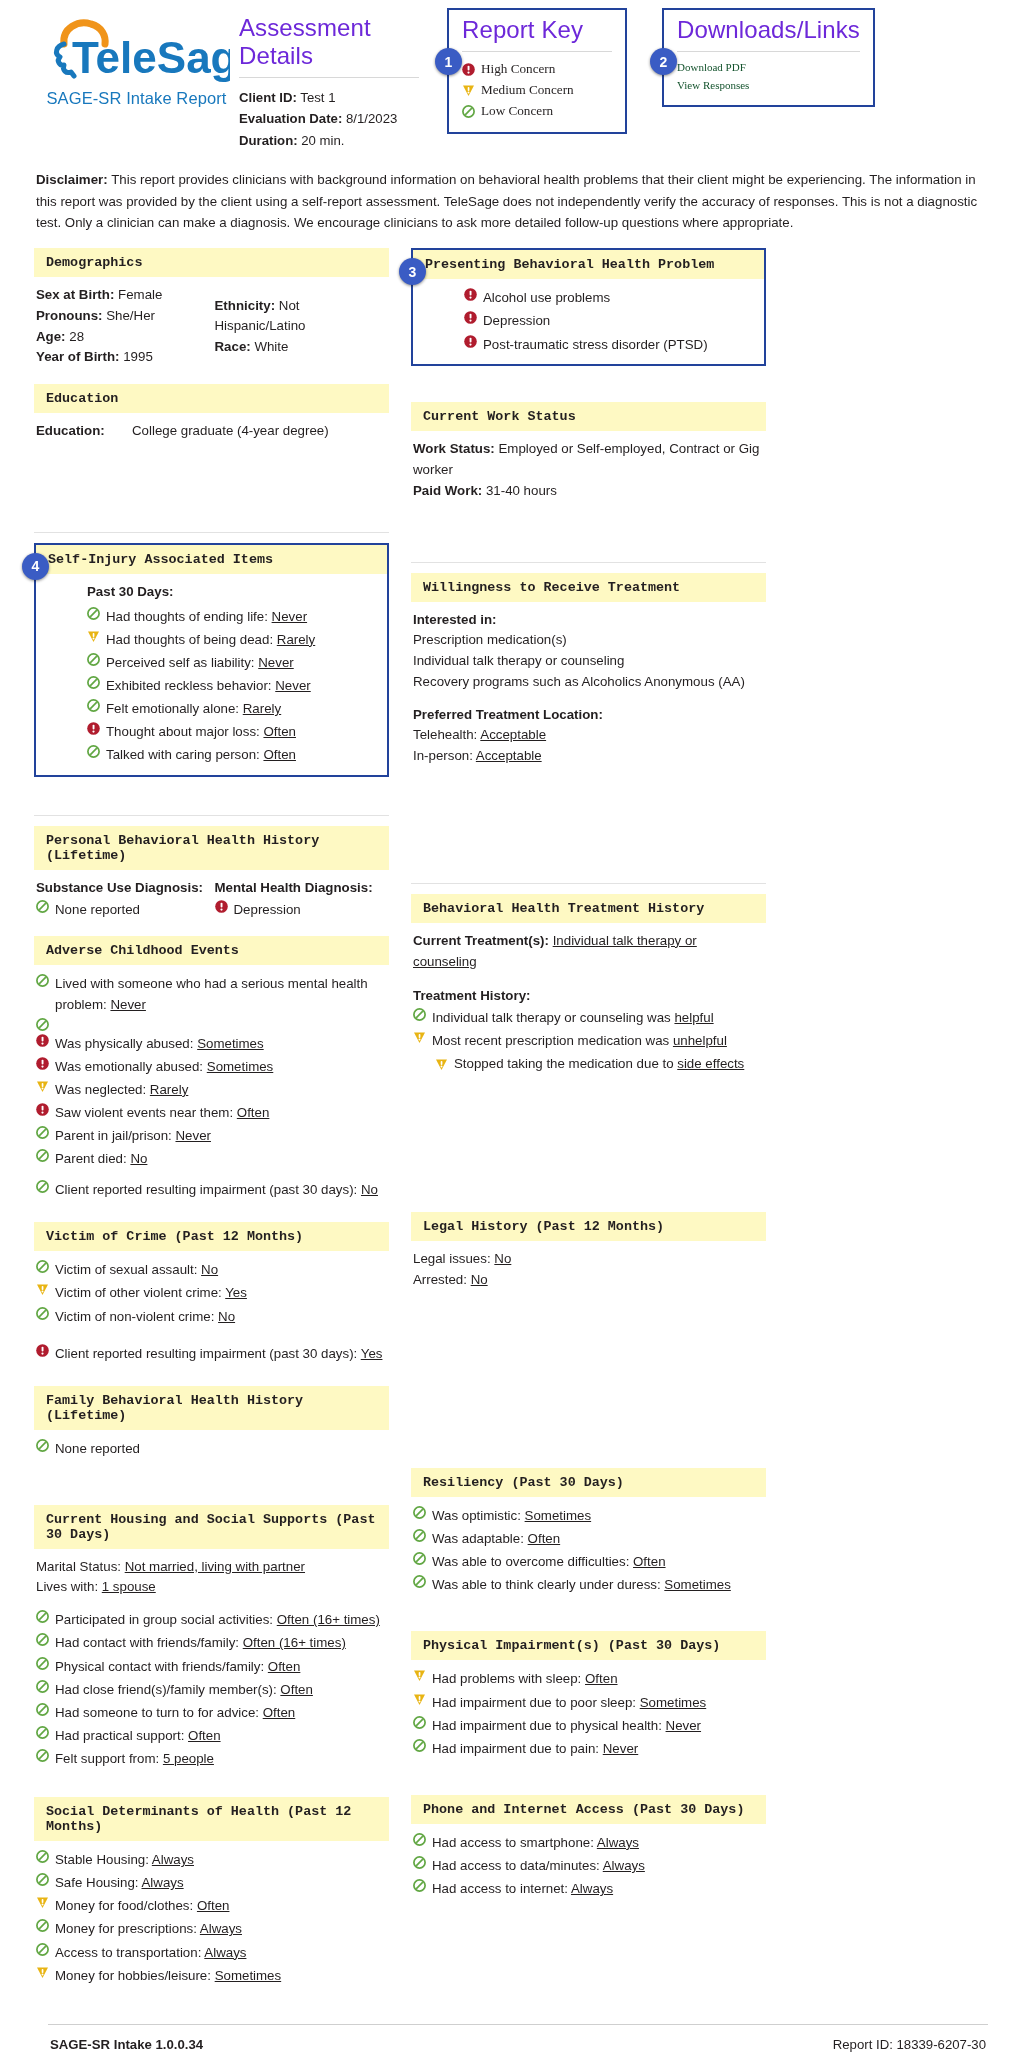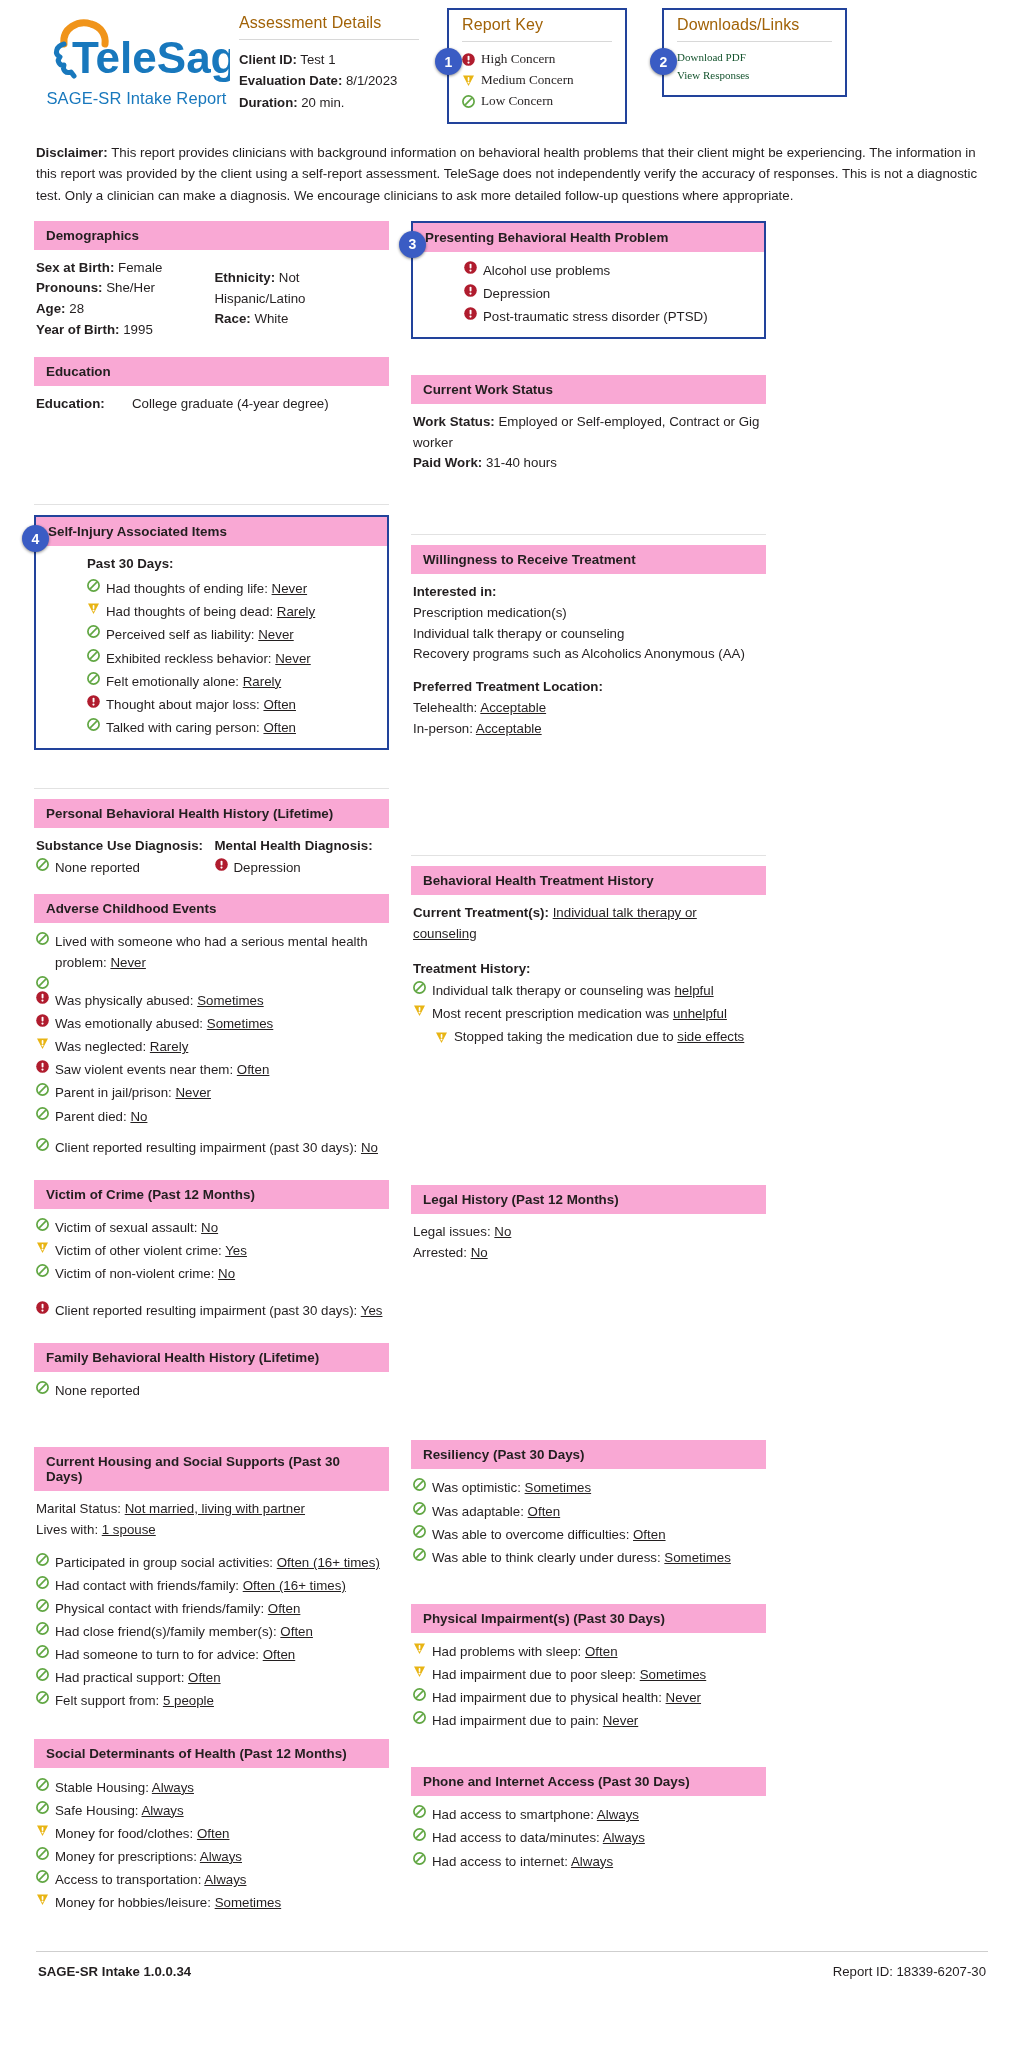--- a/index.html
+++ b/index.html
@@ -14,21 +14,21 @@
   }
   .page { position:relative; width:1024px; padding:0 34px 0 34px; }
 
   
   .header { display:flex; align-items:flex-start; padding-top:8px; position:relative; }
   .brand { width:205px; flex:0 0 205px; padding-top:8px; text-align:center; }
   .logo-wrap { display:flex; align-items:center; justify-content:center; }
   .brand-sub { color:#1878bd; font-size:16.5px; margin-top:7px; letter-spacing:0.1px; }
 
   .assess { flex:0 0 180px; padding-top:6px; }
-  .panel-title { font-size:16px; color:#a16207; font-weight:400; letter-spacing:.1px; }
+  .panel-title { font-size:24px; color:#6d28d9; font-weight:400; letter-spacing:.1px; }
   .panel-rule { border-bottom:1px solid #d8d8d8; margin:7px 0 9px 0; }
   .kv { font-size:13.2px; line-height:1.62; }
   .kv b { font-weight:bold; }
 
   .boxpanel {
     border:2px solid #22439b; padding:6px 13px 10px 13px; position:relative; background:#fff;
   }
   .rk { flex:0 0 180px; margin-left:28px; }
   .dl { flex:0 0 185px; margin-left:35px; }
   .rk .panel-rule, .dl .panel-rule { margin:7px 0 7px 0; }
@@ -53,21 +53,21 @@
   .disclaimer b { font-weight:bold; }
 
   
   .cols { display:flex; margin-top:14px; }
   .col-l { width:355px; flex:0 0 355px; }
   .col-gap { width:22px; flex:0 0 22px; }
   .col-r { width:355px; flex:0 0 355px; }
 
   .sec { margin-bottom:2px; position:relative; }
   .sec-head {
-    background:#f9a8d4; padding:7px 12px; font-weight:bold; font-size:13.4px; color:#231f20;
+    background:#fef9c3; padding:7px 12px; font-weight:bold; font-size:13.4px; color:#231f20;font-family:Liberation Mono, monospace;
   }
   .sec-body { padding:8px 4px 8px 2px; font-size:13.3px; line-height:1.56; }
 
   .row { display:flex; align-items:flex-start; gap:6px; line-height:1.56; padding:1.2px 0; }
   .row .txt { flex:1; }
   .row.indent { padding-left:22px;align-items:center; }
   u, .u { text-decoration:underline; }
   .lbl { font-weight:bold; }
 
   .twocol { display:flex;align-items:center; }
@@ -75,21 +75,21 @@
   .twocol .c2 { padding-left:8px; }
   .rule { border-top:1px solid #e2e2e2; margin:10px 0; }
 
   .outline { border:2px solid #22439b; }
   .outline .sec-head { margin:0; }
   .outline .sec-body { padding-left:10px; padding-right:10px;margin-left:41px; }
 
   
   .footer {
     display:flex; justify-content:space-between; align-items:center;
-    border-top:1px solid #cfcfcf; margin:26px 2px 0 2px; padding:12px 2px 16px 2px;
+    border-top:1px solid #cfcfcf; margin:26px 2px 0 14px; padding:12px 2px 16px 2px;
     font-size:13.2px;
   }
   .footer .left { font-weight:bold; }
 </style>
 </head>
 <body>
 
 <div class="page">
 
   <div class="header">

